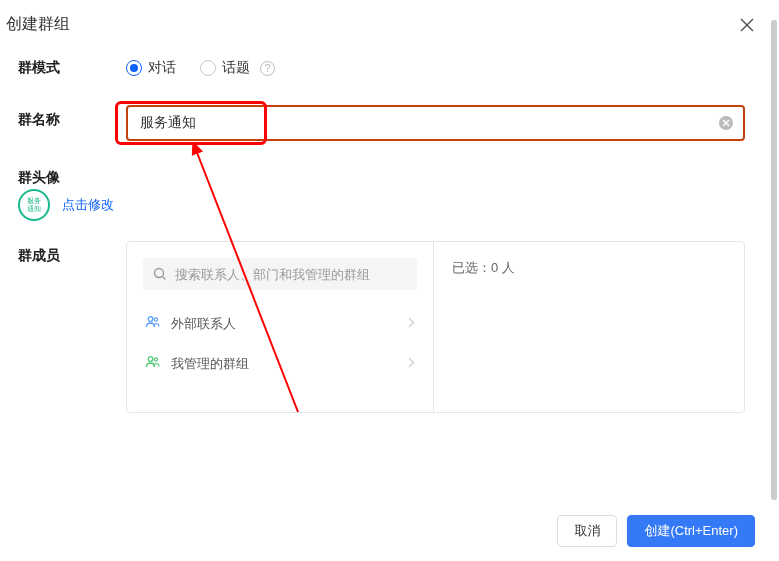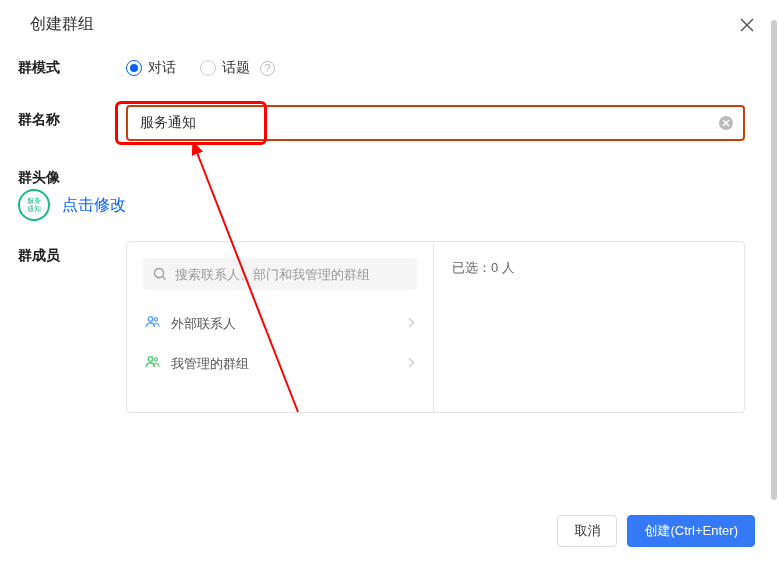--- a/index.html
+++ b/index.html
@@ -12,21 +12,21 @@
       background: #fff;
       width: 779px;
       height: 561px;
       position: relative;
       overflow: hidden;
     }
     .dialog-header {
       display: flex;
       justify-content: space-between;
       align-items: center;
-      padding: 14px 24px 10px 30px;
+      padding: 14px 24px 10px 6px;
     }
     .dialog-title {
       font-size: 16px;
       color: #333;
       font-weight: 500;
     }
     .close-icon {
       width: 16px;
       height: 16px;
       cursor: pointer;
@@ -171,21 +171,21 @@
       font-size: 8px;
       line-height: 9px;
       color: #19b88c;
       text-align: center;
     }
     .avatar-text {
       font-size: 7px;
       line-height: 8px;
     }
     .change-avatar {
-      font-size: 16px;
+      font-size: 13px;
       color: #0b62fe;
       cursor: pointer;
     }
     .members-container {
       display: flex;
       gap: 0;
       border: 1px solid #e5e5e5;
       border-radius: 4px;
       height: 172px;
       width: 619px;

